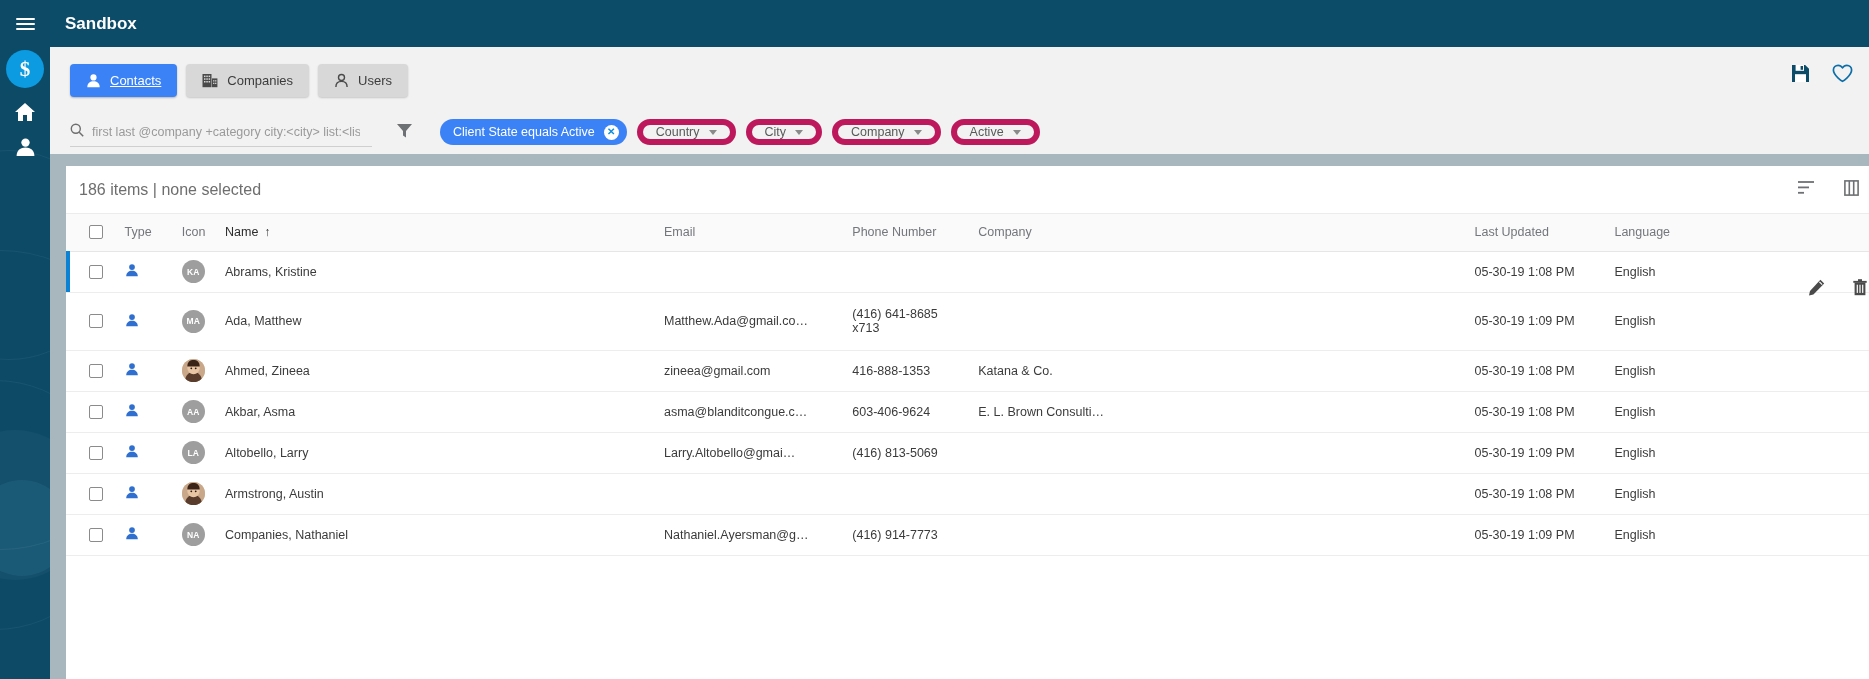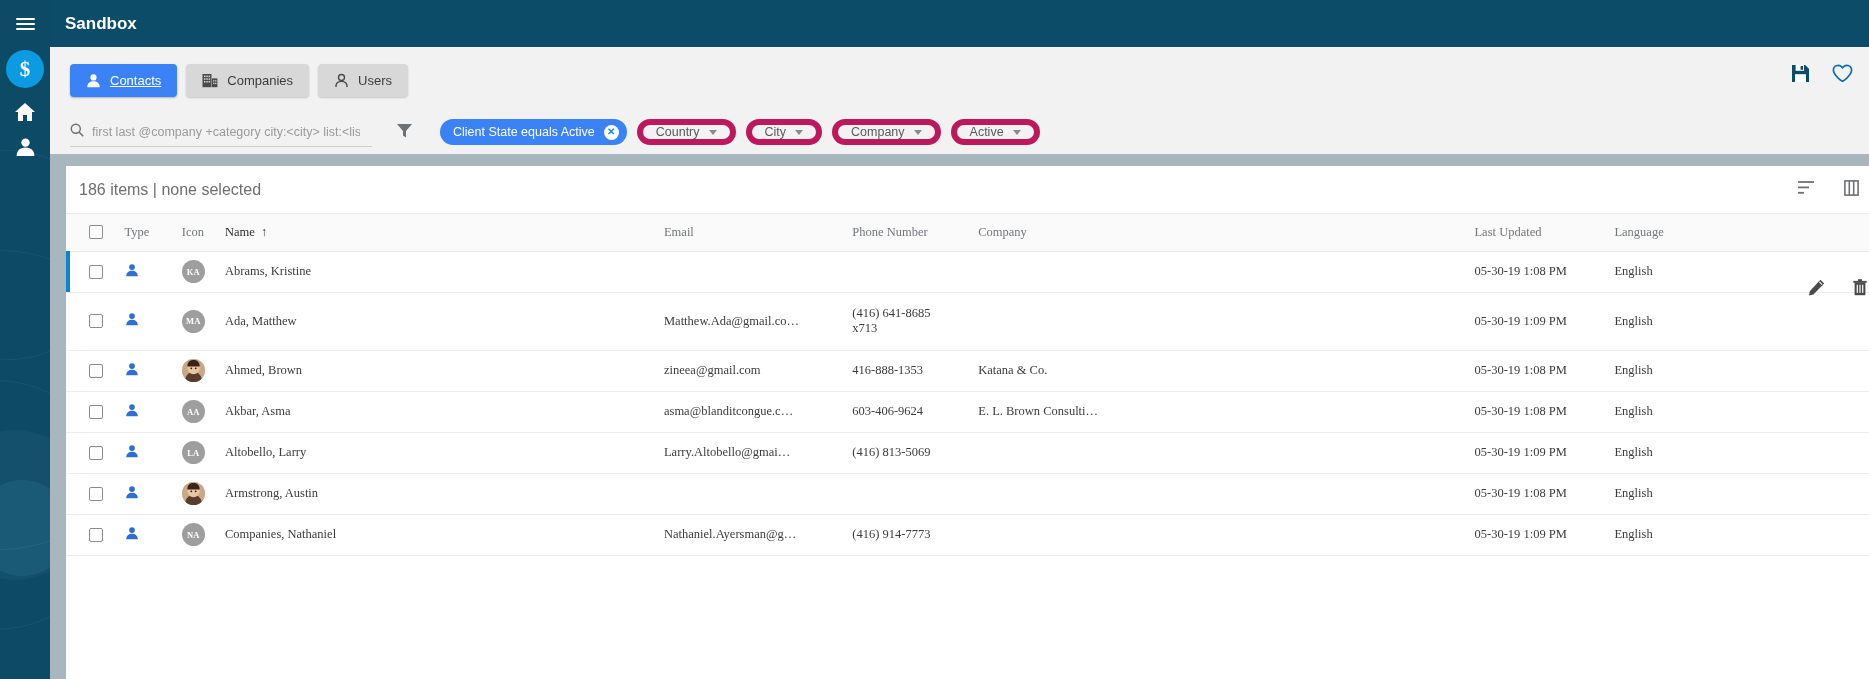--- a/index.html
+++ b/index.html
@@ -132,21 +132,21 @@
   #list-summary-bar {
     position: relative; height: 48px; border-bottom: 1px solid #ececec;
     display: flex; align-items: center;
   }
   #list-count { position: absolute; left: 13px; font-size: 16px; color: #6e6e6e; }
   #list-tools { position: absolute; right: 10px; display: flex;
     gap: 28px; align-items: center; }
   #list-tools .ticon { cursor: pointer; display: block; }
 
   
-  table { width: 100%; border-collapse: collapse; table-layout: fixed; font-family: Liberation Serif, serif; }
+  table { width: 100%; border-collapse: collapse; table-layout: fixed; }
   thead th {
     height: 37px; background: #fafafa; font-size: 12.5px; color: #73767b;
     font-weight: normal; text-align: left; border-bottom: 1px solid #e6e6e6;
     padding: 0; vertical-align: middle;
   }
   thead th.name-col { color: #2c2c2c; }
   .sort-arrow { margin-left: 6px; font-size: 12px; color: #2c2c2c; }
 
   tbody td {
     font-size: 12.5px; color: #3b3b3b; padding: 0;
@@ -471,21 +471,21 @@
                   <rect width="23" height="23" fill="#c9a88a"></rect>
                   <path d="M3 23 C3 16 7 13 11.5 13 C16 13 20 16 20 23 Z" fill="#5a3c2c"></path>
                   <circle cx="11.5" cy="9" r="6.2" fill="#e8c6a4"></circle>
                   <path d="M5.3 7.6 C5.3 2.8 8 1 11.5 1 C15 1 17.7 2.8 17.7 7.6 Z" fill="#3a2418"></path>
                   <circle cx="9.3" cy="9.3" r="0.9" fill="#2a1a12"></circle>
                   <circle cx="13.7" cy="9.3" r="0.9" fill="#2a1a12"></circle>
                 </svg>
               </span>
             </td>
             <td class="c-name">
-              <span class="truncate">Ahmed, Brown</span>
+              <span class="truncate">Ahmed, Zineea</span>
             </td>
             <td class="c-email">
               <span class="truncate">zineea@gmail.com</span>
             </td>
             <td class="c-phone">416-888-1353</td>
             <td class="c-company">
               <span class="truncate">Katana &amp; Co.</span>
             </td>
             <td class="c-updated">05-30-19 1:08 PM</td>
             <td class="c-lang">English</td>

